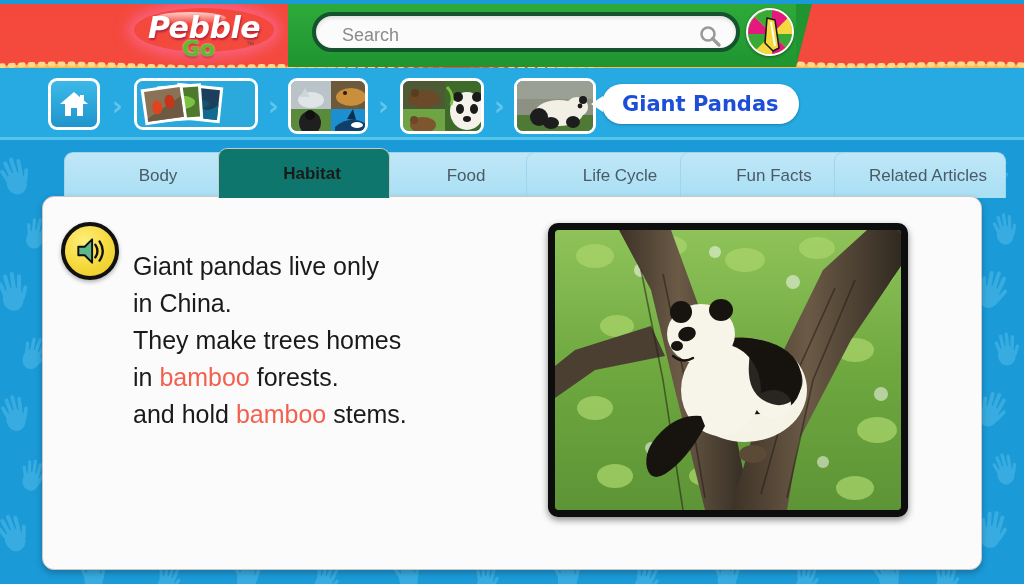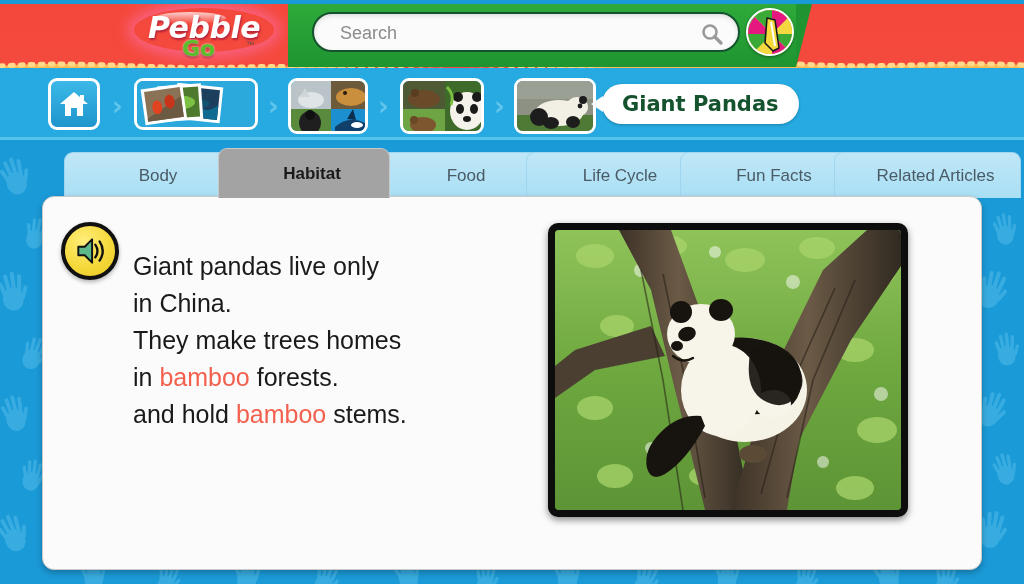--- a/index.html
+++ b/index.html
@@ -89,21 +89,21 @@
   .search-zone:after{
     content:""; position:absolute; right:-16px; top:0;
     width:0;height:0;
     border-top:63px solid #1f9430;
     border-right:16px solid transparent;
   }
   .search-box {
     position:absolute; left:312px; top:12px;
     width:428px; height:40px;
     background:#fbfbfb;
-    border:2px solid #14532d;
+    border:4px solid #14532d;
     border-radius:20px;
     box-shadow: inset 0 2px 4px rgba(0,0,0,.12);
   }
   .search-placeholder {
     position:absolute; left:26px; top:9px;
     font-size:18px; color:#8b8b8b;
     font-family:"Liberation Sans", sans-serif;
   }
   .search-icon-btn {
     position:absolute; right:14px; top:8px;
@@ -146,21 +146,21 @@
     font-weight:bold;
     line-height:1;
   }
   .crumb-label {
     position:absolute; left:602px; top:84px;
     height:40px; padding:0 20px;
     background:#ffffff;
     border-radius:20px;
     display:flex; align-items:center;
     font-family:"DejaVu Sans", sans-serif;
-    font-weight:bold; font-size:21px; color:#14532d;
+    font-weight:bold; font-size:21px; color:#1d4ed8;
     box-shadow:0 1px 3px rgba(0,0,0,.25);
   }
   .crumb-label:before{
     content:""; position:absolute; left:-11px; top:12px;
     width:0;height:0;
     border-top:8px solid transparent;
     border-bottom:8px solid transparent;
     border-right:12px solid #ffffff;
   }
 
@@ -183,21 +183,21 @@
     display:flex; align-items:center; justify-content:center;
     font-size:17px;
     font-family:"Liberation Sans", sans-serif;
     color:#4a5b66;
     background: linear-gradient(180deg,#bfe7f7,#a9dff4);
     border:1px solid #9ed6ef;
     border-bottom:none;
     padding-left:16px;
   }
   .tab.active {
-    background:#a3a3a3;
+    background:#0f766e;
     color:#1a1a1a;
     font-weight:bold;
     border:1px solid #c9c9c9;
     border-bottom:none;
     height:50px;
     z-index:5;
   }
 
   
   .audio-btn {
@@ -428,21 +428,21 @@
     </div>
     <div class="tab" style="left:330px;width:172px;">
       <span>Food</span>
     </div>
     <div class="tab" style="left:484px;width:172px;text-align:right;">
       <span>Life Cycle</span>
     </div>
     <div class="tab" style="left:638px;width:172px;">
       <span>Fun Facts</span>
     </div>
-    <div class="tab" style="left:792px;width:187px;">
+    <div class="tab" style="left:792px;width:172px;">
       <span>Related Articles</span>
     </div>
   </div>
 
   <div class="card"></div>
 
   <div class="audio-btn">
     <svg viewBox="0 0 32 32" width="34" height="34">
       <path d="M5,12 L11,12 L18,5 L18,27 L11,20 L5,20 Z" fill="#5db88a" stroke="#111" stroke-width="1.8" stroke-linejoin="round"></path>
       <path d="M21,10 q4,6 0,12" stroke="#111" stroke-width="2.2" fill="none" stroke-linecap="round"></path>

